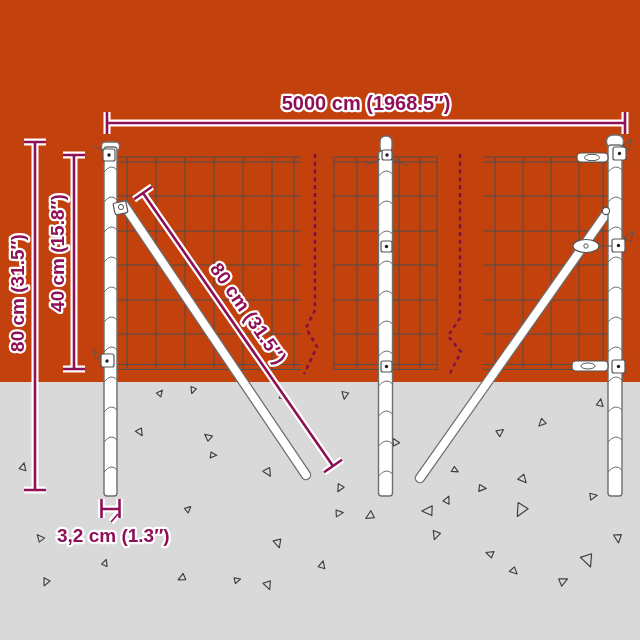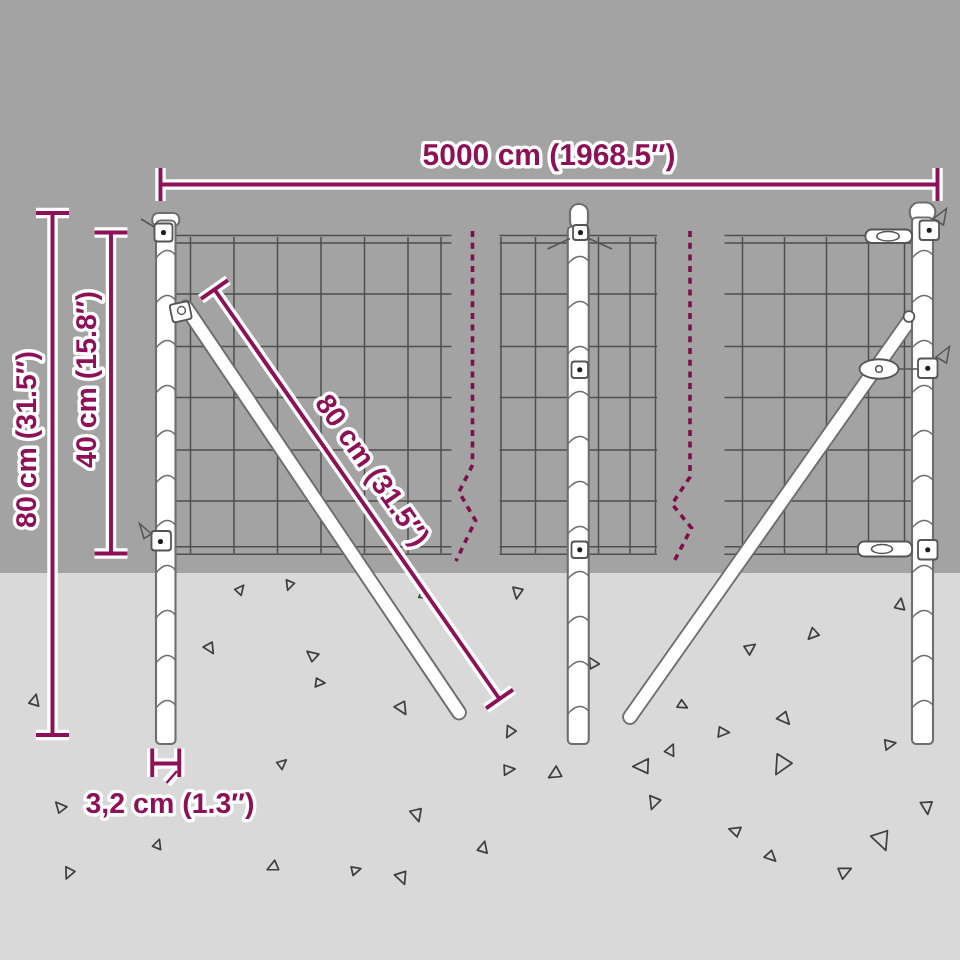--- a/index.html
+++ b/index.html
@@ -1,20 +1,20 @@
 <!DOCTYPE html>
 <html style="--accent: #8E1157; --break: #7E0F4C; --ground: #D9D9D9; --fence: #4F4F4F; --post: #6E6E6E; --tri: #3F3F3F;"><head>
 <meta charset="utf-8">
 <style>
   :root{
     --accent:#8E1157; --break:#7E0F4C; --ground:#D9D9D9;
     --fence:#4F4F4F; --post:#6E6E6E; --tri:#3F3F3F;
   }
   html,body{margin:0;padding:0;background:#fff;}
-  .stage{position:relative;width:640px;height:640px;background:#a3a3a3;overflow:hidden;}
+  .stage{position:relative;width:640px;height:640px;background:#c2410c;overflow:hidden;}
   svg{display:block;}
   .wire{stroke:var(--fence);stroke-width:1;fill:none;}
   .rail{stroke:var(--fence);stroke-width:1.1;fill:none;}
   .post{fill:#fff;stroke:var(--post);stroke-width:1.4;}
   .spiral{fill:none;stroke:var(--post);stroke-width:1;}
   .hw{fill:#fff;stroke:#555;stroke-width:1.2;}
   .hwline{stroke:#555;stroke-width:1;fill:none;}
   .dot{fill:#1d1d1d;stroke:none;}
   .rod-casing{stroke:var(--post);stroke-width:10.5;stroke-linecap:round;fill:none;}
   .rod{stroke:#fff;stroke-width:8;stroke-linecap:round;fill:none;}

